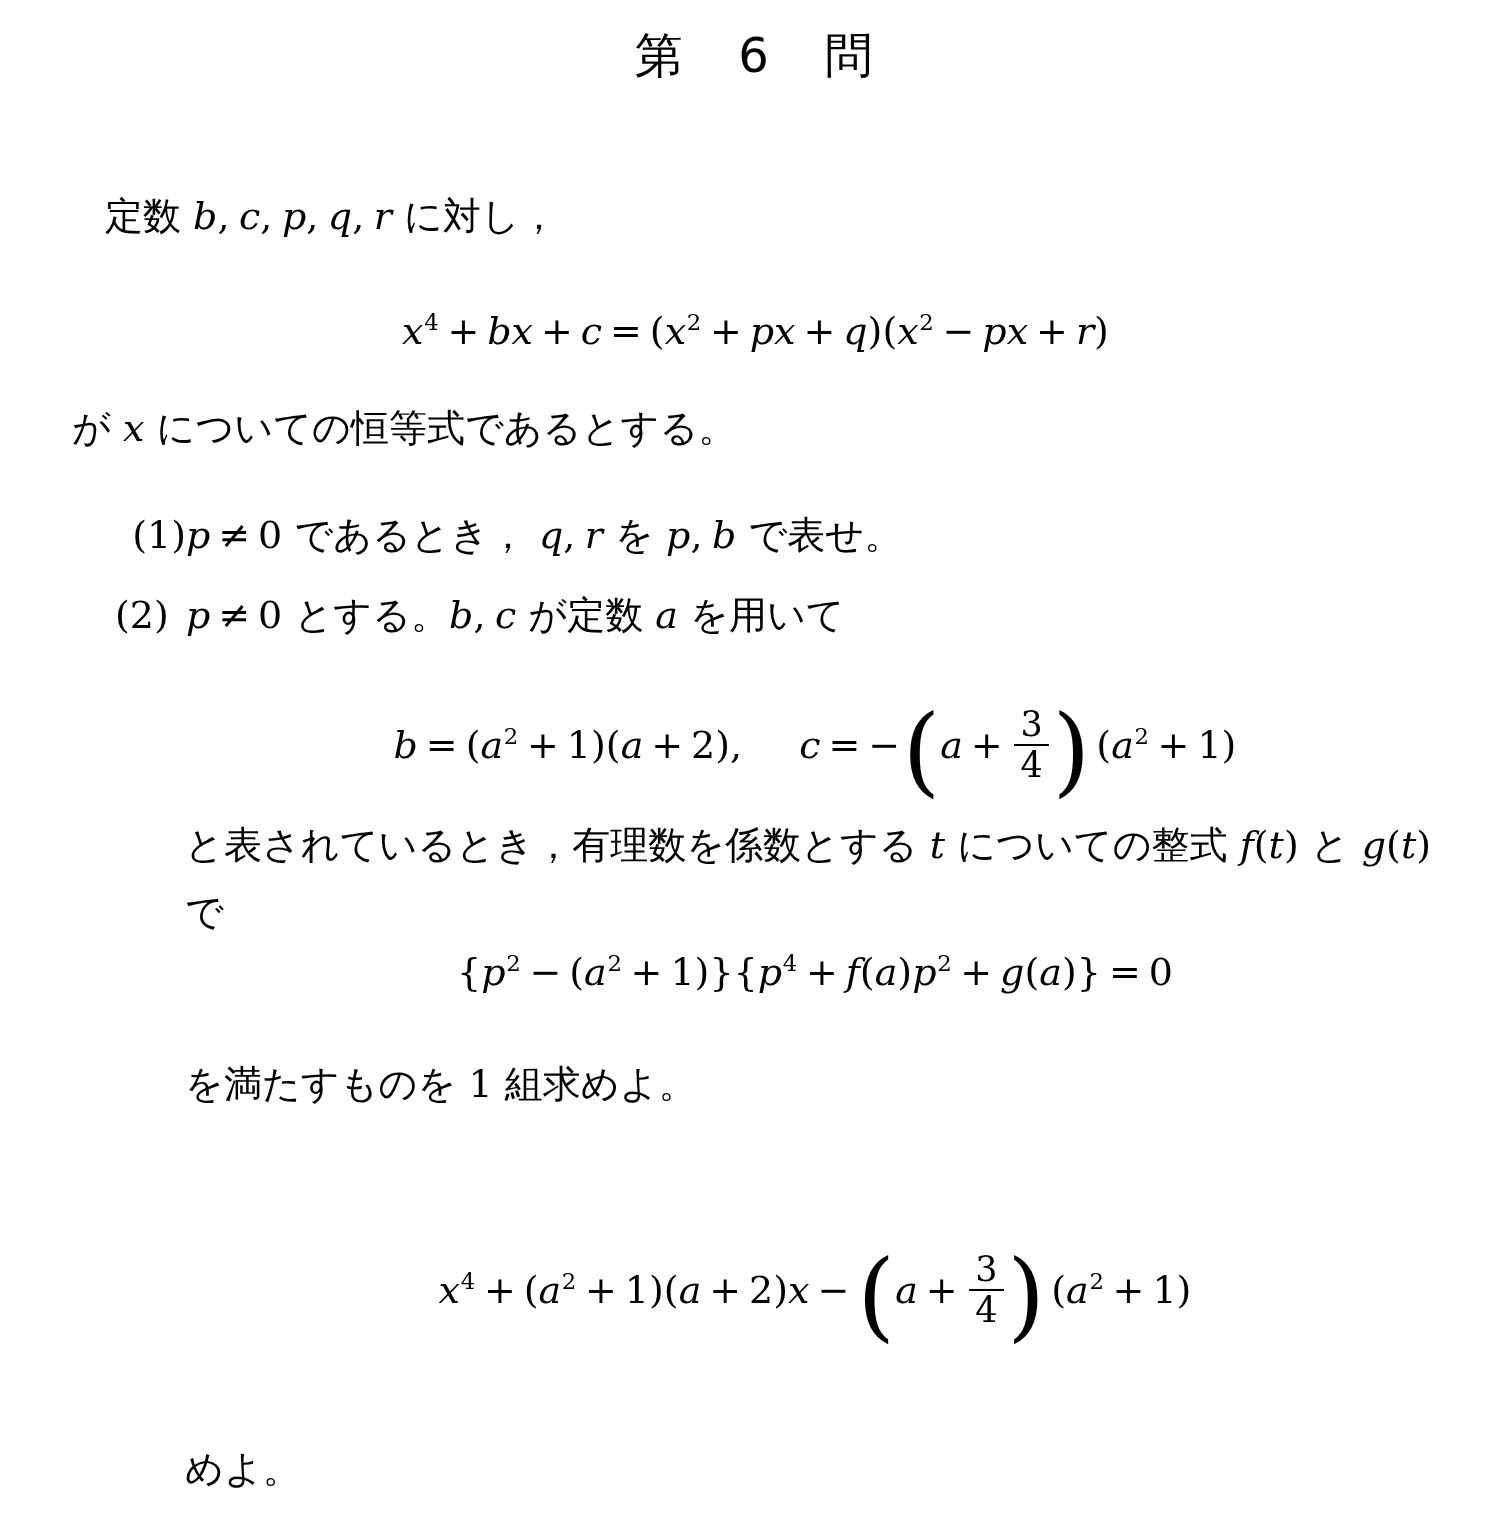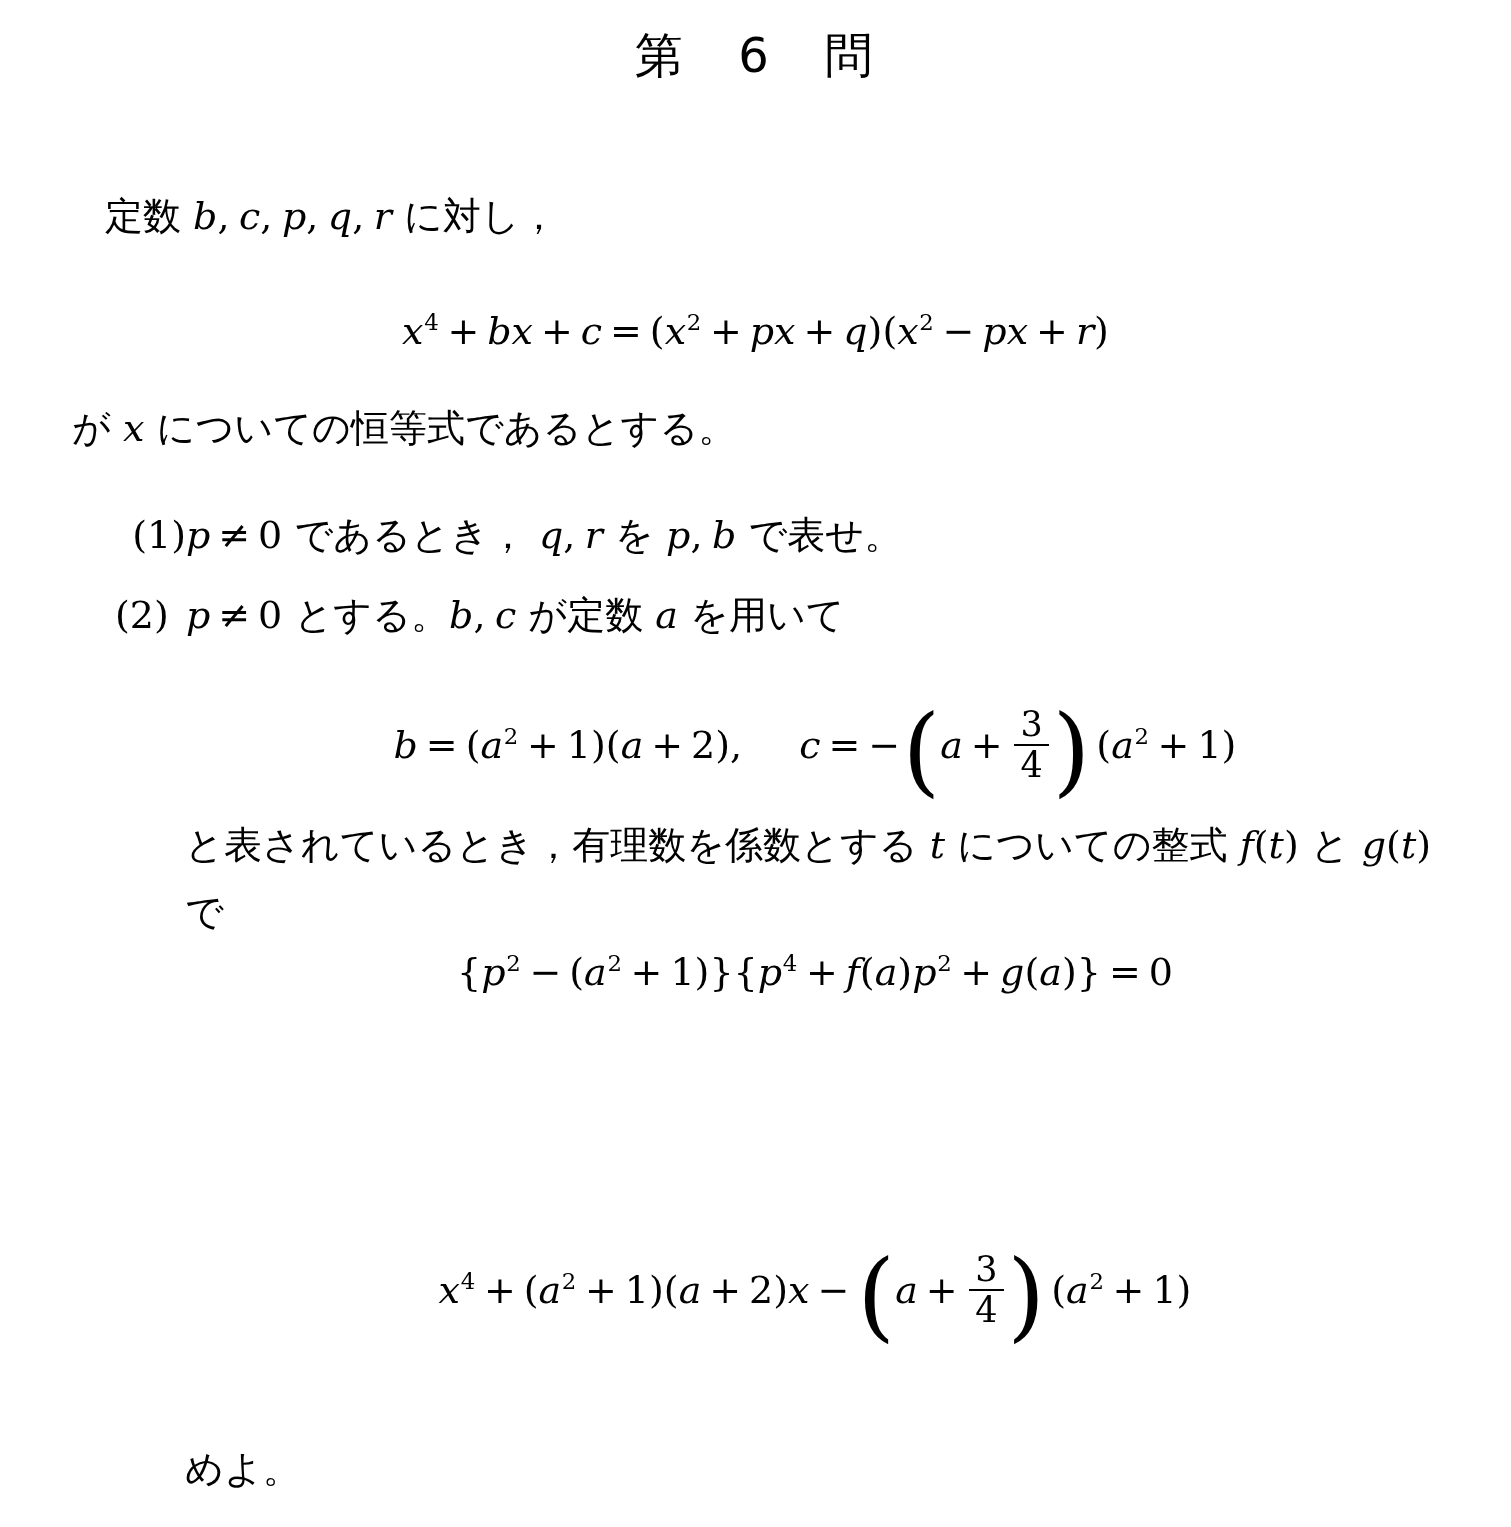--- a/index.html
+++ b/index.html
@@ -65,16 +65,17 @@
   <div class="eq eq-1"><span class="m-var">x</span><span class="m-sup">4</span><span class="m-op">+</span><span class="m-var">bx</span><span class="m-op">+</span><span class="m-var">c</span><span class="m-op">=</span><span class="m-paren">(</span><span class="m-var">x</span><span class="m-sup">2</span><span class="m-op">+</span><span class="m-var">px</span><span class="m-op">+</span><span class="m-var">q</span><span class="m-paren">)(</span><span class="m-var">x</span><span class="m-sup">2</span><span class="m-op">−</span><span class="m-var">px</span><span class="m-op">+</span><span class="m-var">r</span><span class="m-paren">)</span></div>
   <div class="line l-intro2"><span class="m-text">が </span><span class="m-var">x</span><span class="m-text"> についての恒等式であるとする。</span></div>
 
   <div class="line i-1"><span class="ilabel">(1)</span><span><span class="m-var">p</span><span class="m-op">≠</span><span class="m-num">0</span><span class="m-text"> であるとき， </span><span class="m-var">q</span><span class="m-pun">,</span><span class="m-var">r</span><span class="m-text"> を </span><span class="m-var">p</span><span class="m-pun">,</span><span class="m-var">b</span><span class="m-text"> で表せ。</span></span></div>
 
   <div class="line i-2"><span class="ilabel">(2)</span><span><span class="m-var">p</span><span class="m-op">≠</span><span class="m-num">0</span><span class="m-text"> とする。</span><span class="m-var">b</span><span class="m-pun">,</span><span class="m-var">c</span><span class="m-text"> が定数 </span><span class="m-var">a</span><span class="m-text"> を用いて</span></span></div>
   <div class="eq eq-2"><span class="m-var">b</span><span class="m-op">=</span><span class="m-paren">(</span><span class="m-var">a</span><span class="m-sup">2</span><span class="m-op">+</span><span class="m-num">1</span><span class="m-paren">)(</span><span class="m-var">a</span><span class="m-op">+</span><span class="m-num">2</span><span class="m-paren">)</span><span class="m-pun">,</span><span class="m-quad"></span><span class="m-var">c</span><span class="m-op">=</span><span class="m-minus">−</span><span class="m-bigl">(</span><span class="m-var">a</span><span class="m-op">+</span><span class="m-frac"><span class="fnum">3</span><span class="fden">4</span></span><span class="m-bigr">)</span><span class="m-thin"></span><span class="m-paren">(</span><span class="m-var">a</span><span class="m-sup">2</span><span class="m-op">+</span><span class="m-num">1</span><span class="m-paren">)</span></div>
   <div class="line l-2a"><span class="m-text">と表されているとき，有理数を係数とする </span><span class="m-var">t</span><span class="m-text"> についての整式 </span><span class="m-var">f</span><span class="m-paren">(</span><span class="m-var">t</span><span class="m-paren">)</span><span class="m-text"> と </span><span class="m-var">g</span><span class="m-paren">(</span><span class="m-var">t</span><span class="m-paren">)</span></div>
   <div class="line l-2b"><span class="m-text">で</span></div>
   <div class="eq eq-3"><span class="m-paren">{</span><span class="m-var">p</span><span class="m-sup">2</span><span class="m-op">−</span><span class="m-paren">(</span><span class="m-var">a</span><span class="m-sup">2</span><span class="m-op">+</span><span class="m-num">1</span><span class="m-paren">)}{</span><span class="m-var">p</span><span class="m-sup">4</span><span class="m-op">+</span><span class="m-var">f</span><span class="m-paren">(</span><span class="m-var">a</span><span class="m-paren">)</span><span class="m-var">p</span><span class="m-sup">2</span><span class="m-op">+</span><span class="m-var">g</span><span class="m-paren">(</span><span class="m-var">a</span><span class="m-paren">)}</span><span class="m-op">=</span><span class="m-num">0</span></div>
+  <div class="line l-2c"><span class="m-text">を満たすものを 1 組求めよ。</span></div>
 
   <div class="eq eq-4"><span class="m-var">x</span><span class="m-sup">4</span><span class="m-op">+</span><span class="m-paren">(</span><span class="m-var">a</span><span class="m-sup">2</span><span class="m-op">+</span><span class="m-num">1</span><span class="m-paren">)(</span><span class="m-var">a</span><span class="m-op">+</span><span class="m-num">2</span><span class="m-paren">)</span><span class="m-var">x</span><span class="m-op">−</span><span class="m-bigl">(</span><span class="m-var">a</span><span class="m-op">+</span><span class="m-frac"><span class="fnum">3</span><span class="fden">4</span></span><span class="m-bigr">)</span><span class="m-thin"></span><span class="m-paren">(</span><span class="m-var">a</span><span class="m-sup">2</span><span class="m-op">+</span><span class="m-num">1</span><span class="m-paren">)</span></div>
   <div class="line l-3b"><span class="m-text">めよ。</span></div>
 </div>
 
 </body></html>

